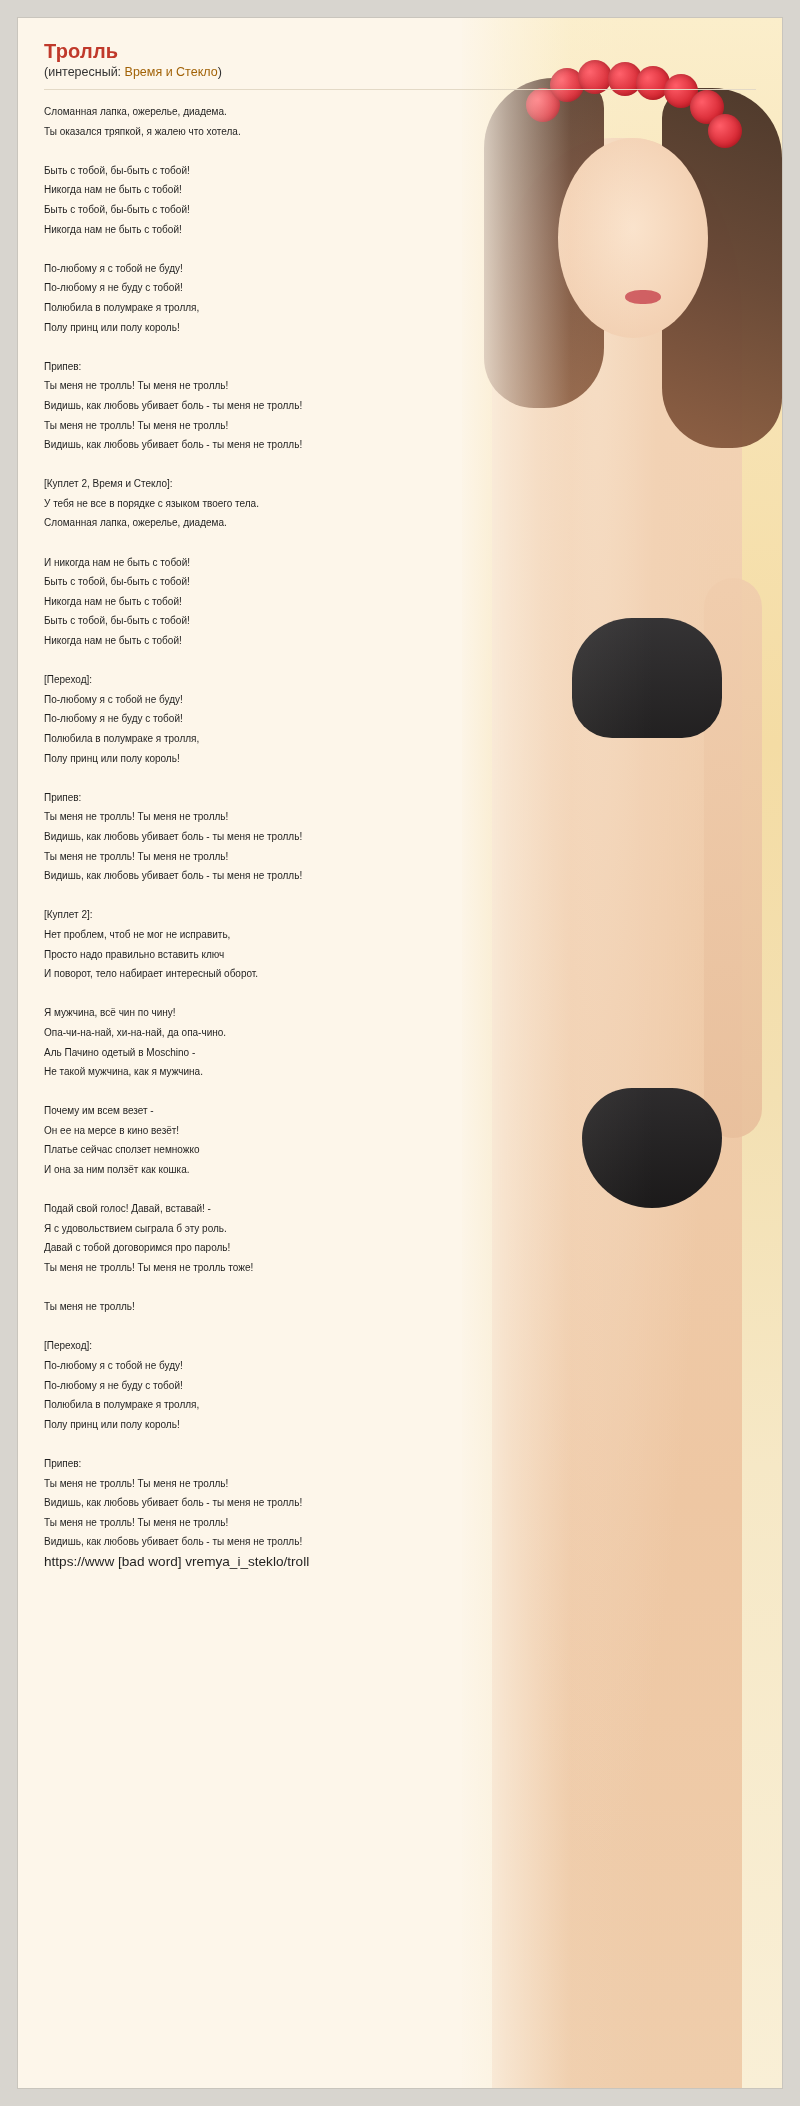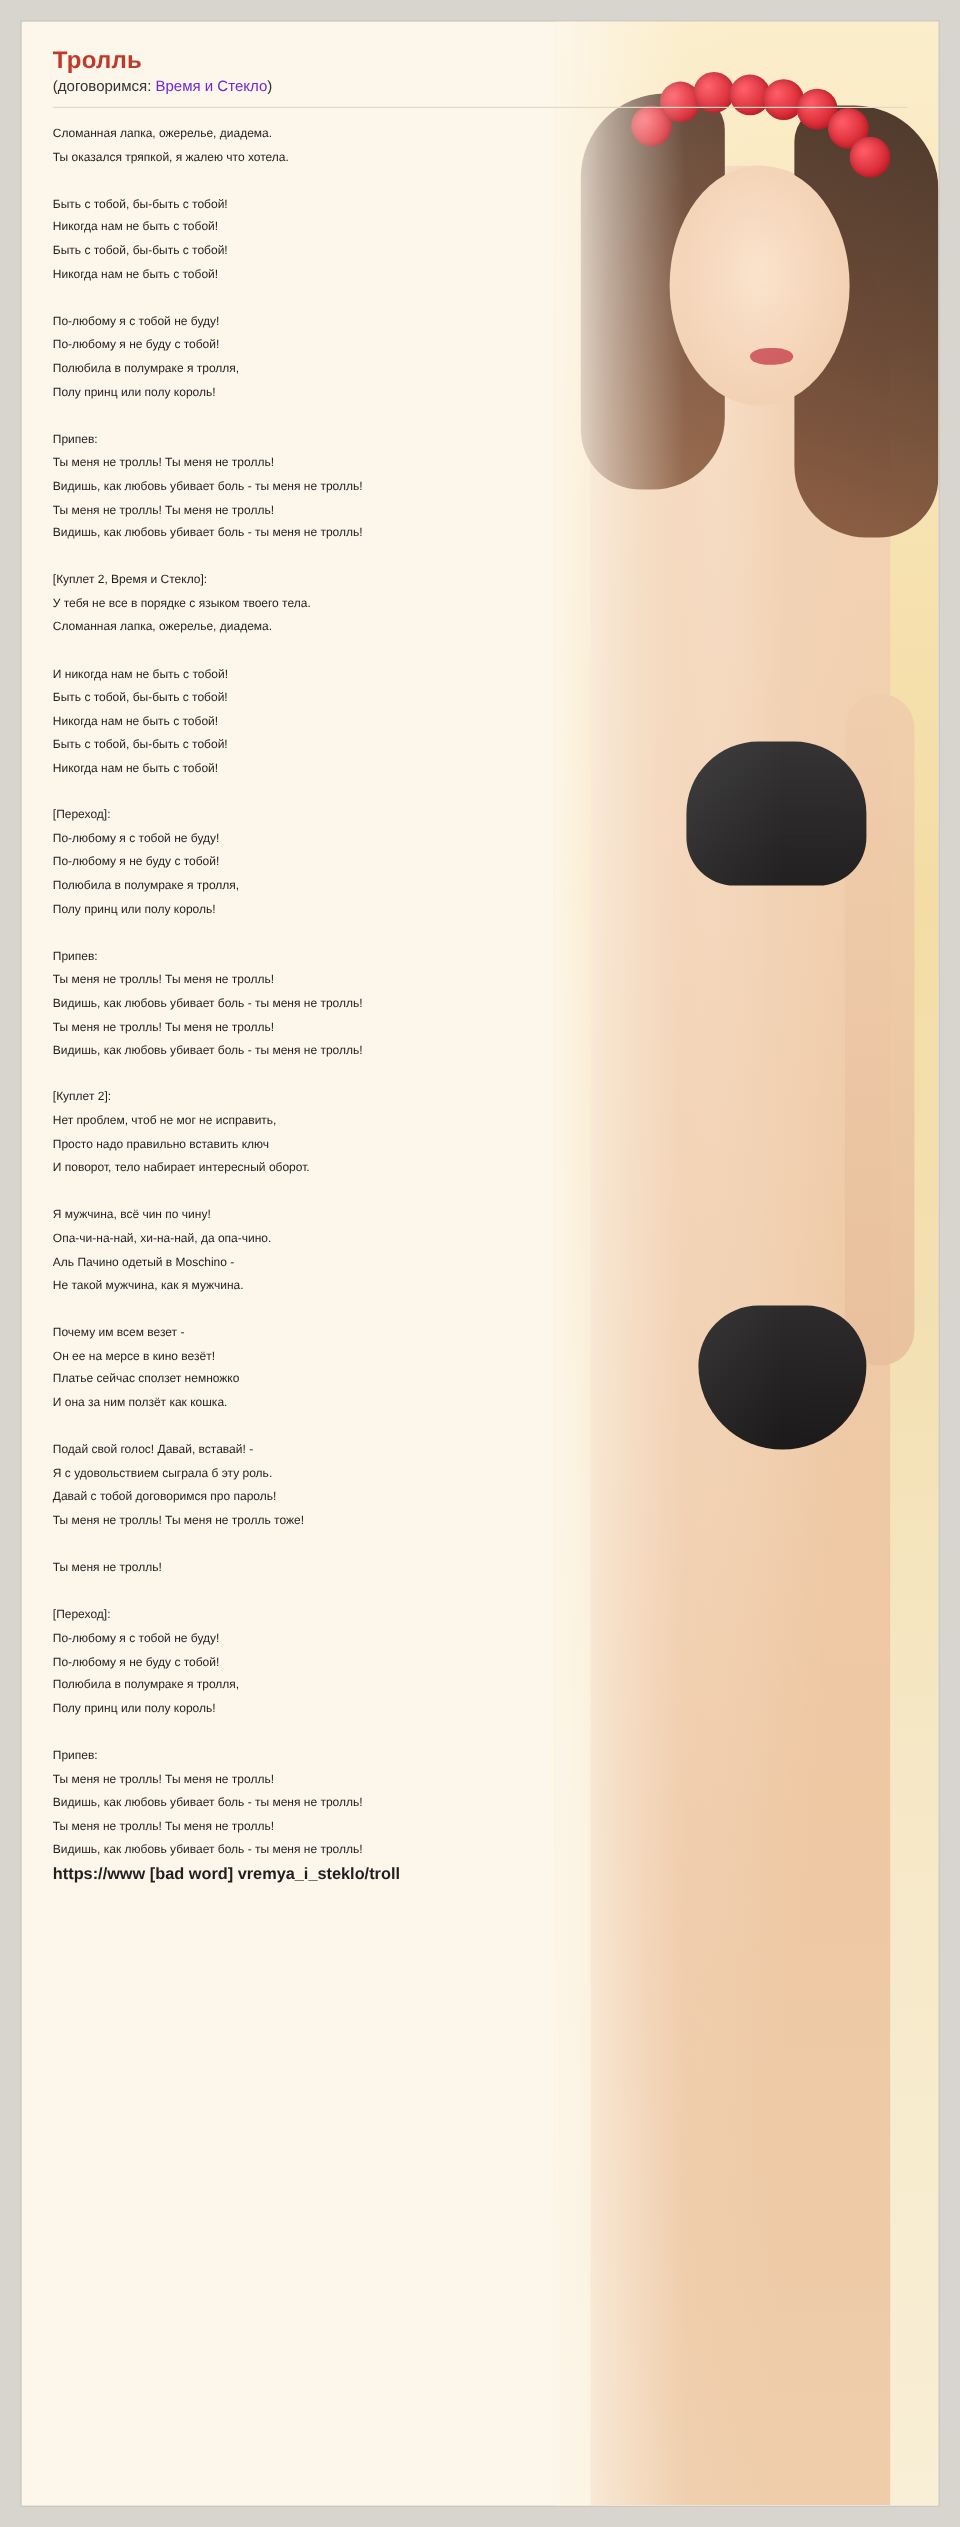--- a/index.html
+++ b/index.html
@@ -159,21 +159,21 @@
     letter-spacing: .2px;
     line-height: 1.15;
     margin: 0 0 2px 0;
   }
   .artist-line {
     font-size: 12.5px;
     color: #333;
     margin: 0 0 10px 0;
   }
   .artist-link {
-    color: #6d28d9;
+    color: #a16207;
     text-decoration: none;
   }
   .rule {
     height: 1px;
     background: #e3d9c6;
     margin: 0 0 12px 0;
     width: 100%;
   }
   .lyrics {
     font-size: 10px;
@@ -181,21 +181,20 @@
     color: #1f1f1f;
     white-space: pre-wrap;
     max-width: 500px;
   }
   .source {
     font-size: 13.6px;
     line-height: 19.6px;
     color: #1f1f1f;
     max-width: 520px;
     margin-top: 0;
-    font-weight: bold;
   }
 </style>
 </head>
 <body>
 
 <div class="page">
   <div class="card">
 
     <div class="photo">
       <div class="sky"></div>
@@ -215,21 +214,21 @@
         <div class="flower" style="left:184px;top:54px;"></div>
       </div>
       <div class="arm"></div>
       <div class="swim-top"></div>
       <div class="swim-bottom"></div>
       <div class="shade"></div>
     </div>
 
     <div class="content">
       <h1 class="title">Тролль</h1>
-      <div class="artist-line"><span>(договоримся: </span><a class="artist-link" href="#">Время и Стекло</a><span>)</span></div>
+      <div class="artist-line"><span>(интересный: </span><a class="artist-link" href="#">Время и Стекло</a><span>)</span></div>
       <div class="rule"></div>
       <div class="lyrics">Сломанная лапка, ожерелье, диадема.
 Ты оказался тряпкой, я жалею что хотела.
 
 Быть с тобой, бы-быть с тобой!
 Никогда нам не быть с тобой!
 Быть с тобой, бы-быть с тобой!
 Никогда нам не быть с тобой!
 
 По-любому я с тобой не буду!

